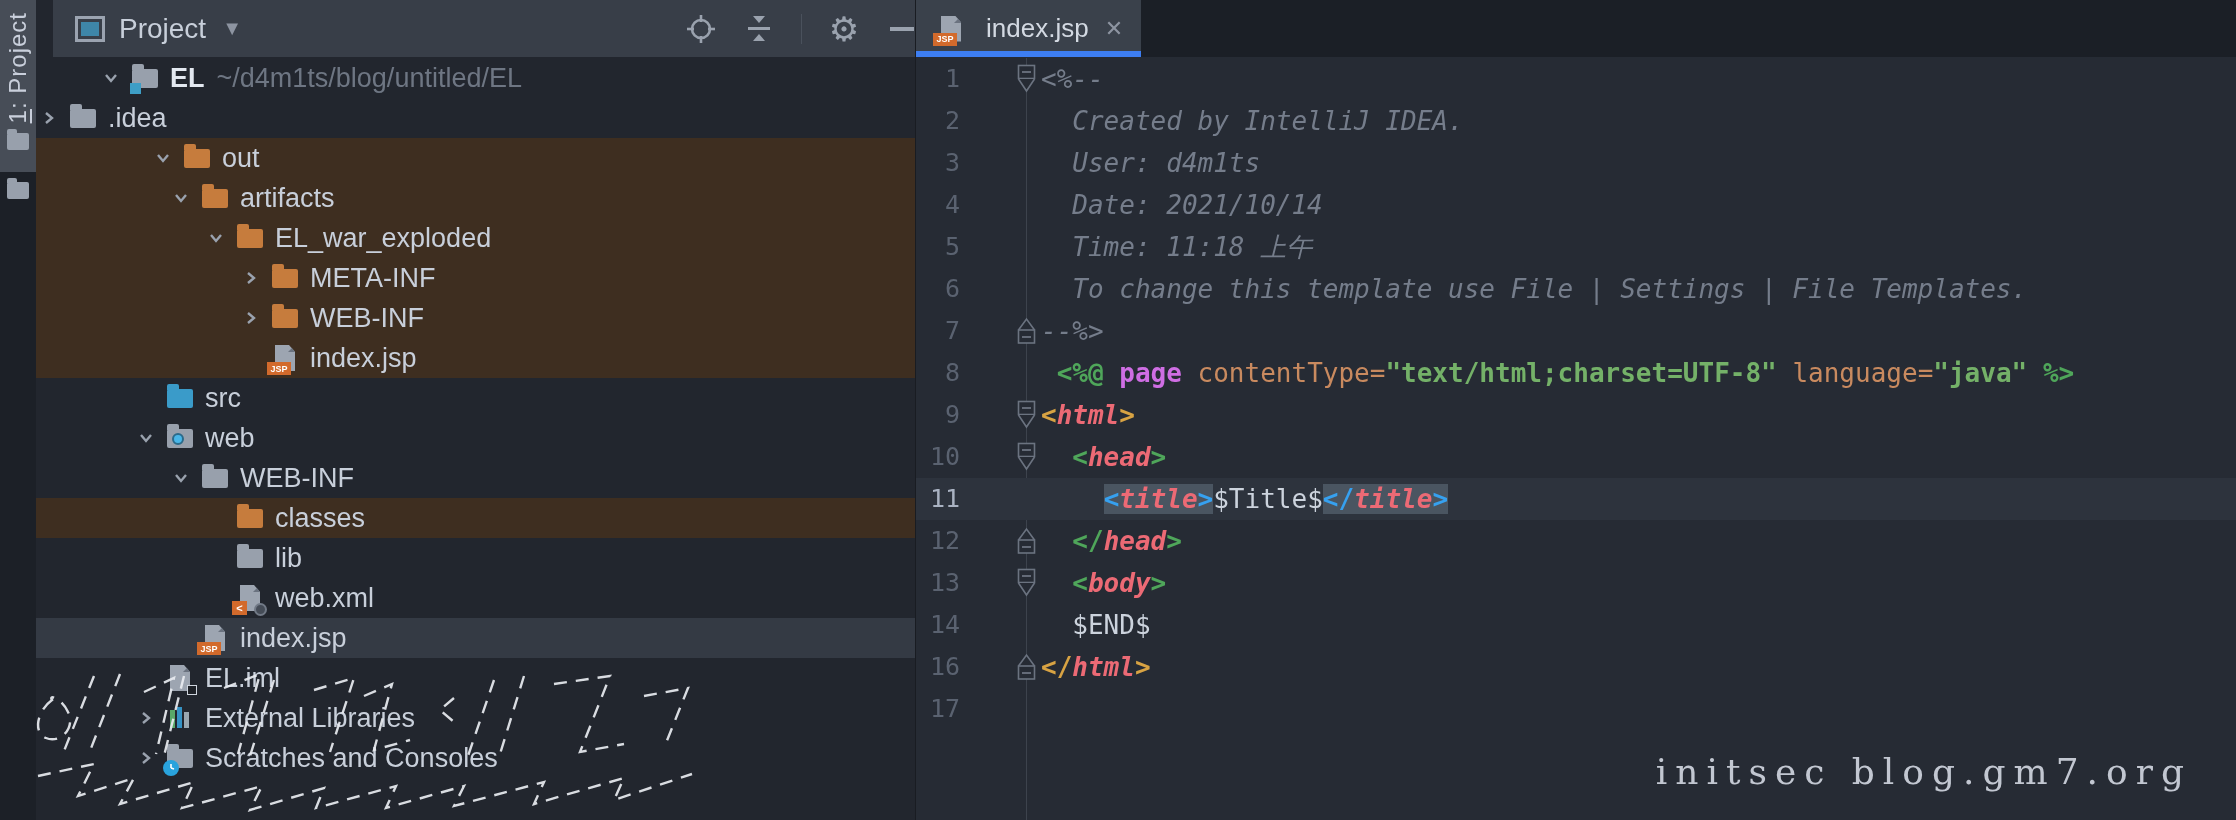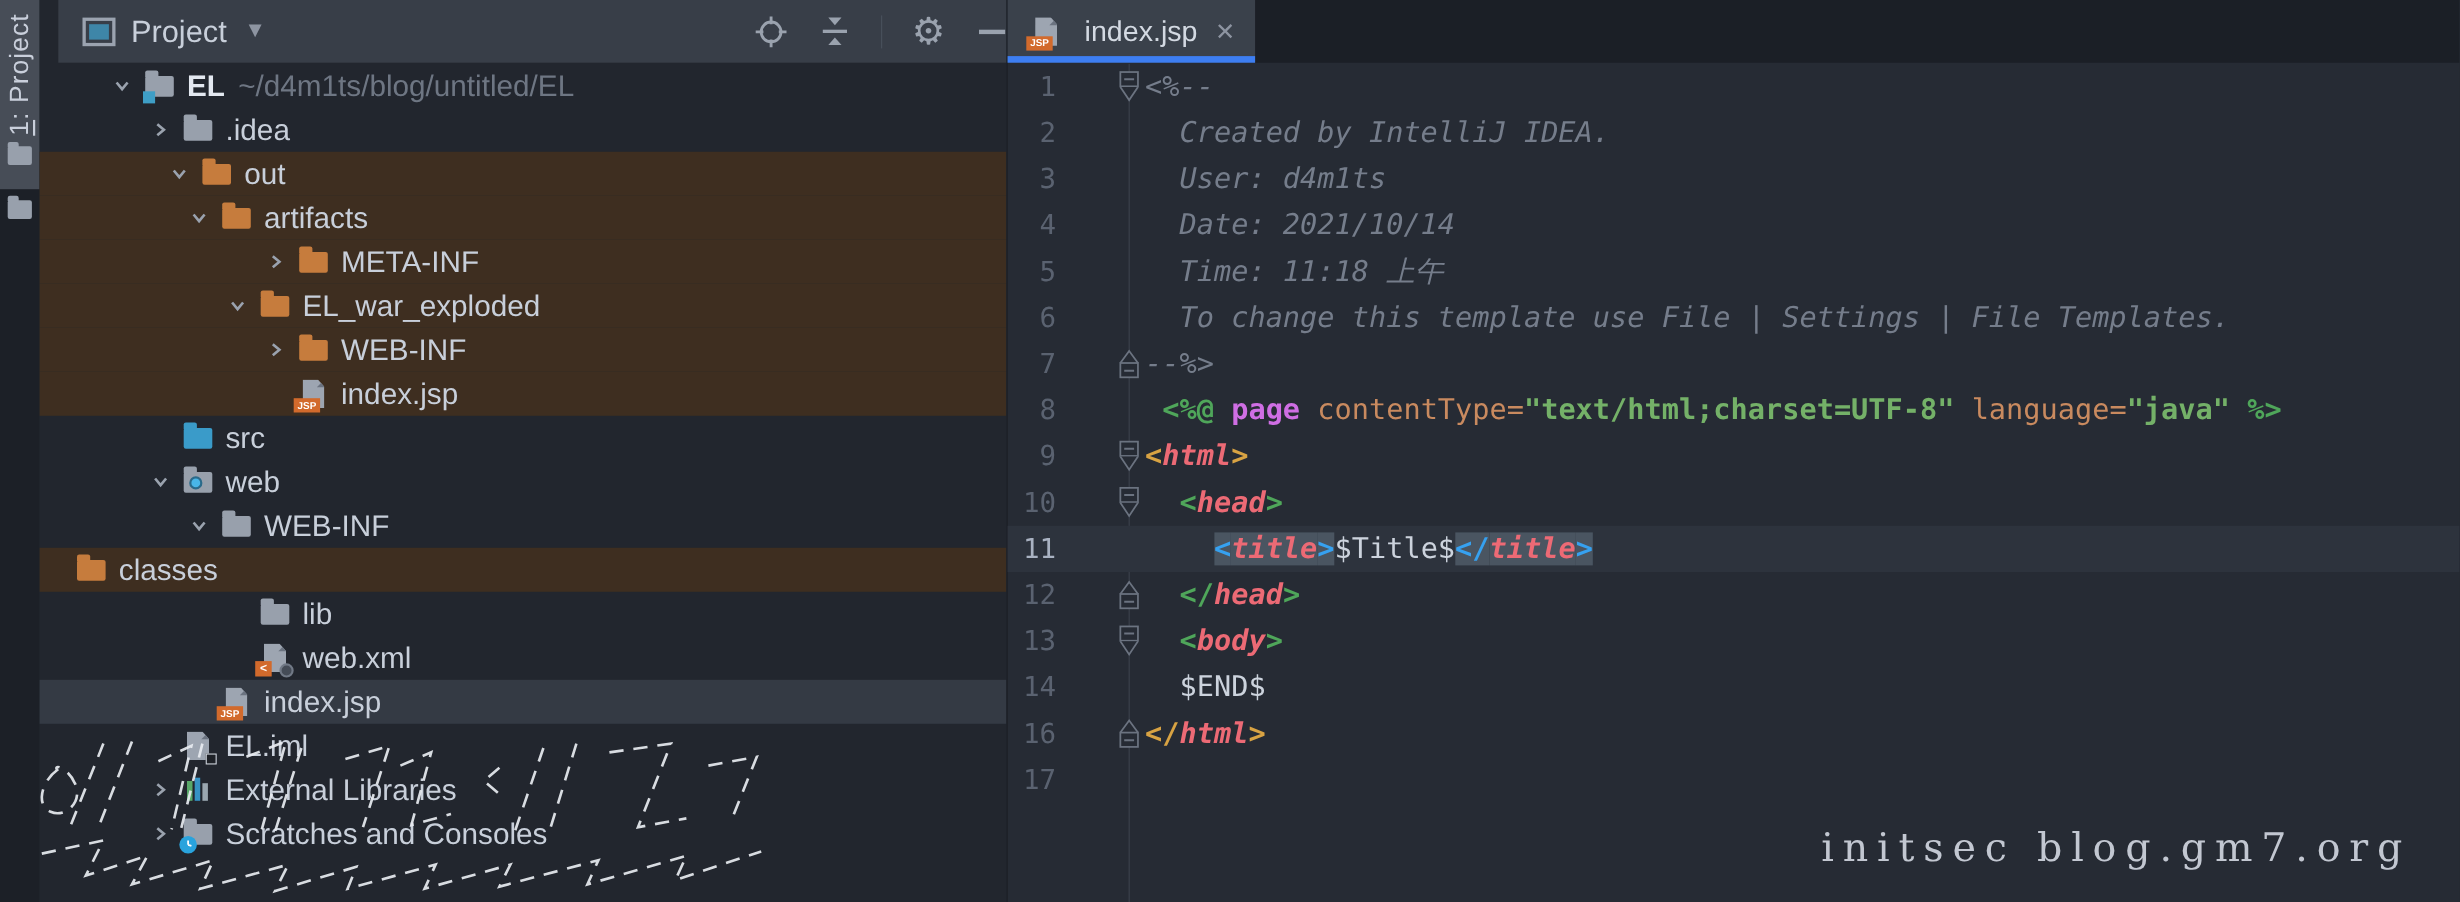--- a/index.html
+++ b/index.html
@@ -134,21 +134,21 @@
             <polyline points="3,5 8,11 13,5" fill="none" stroke="#9aa2ae" stroke-width="2.4" transform="rotate(0 8 8)"></polyline>
           </svg>
         </span>
         <span class="tree-icon">
           <span class="folder" style="background:var(--folderGray)"></span>
       <span style="position:absolute;left:0;bottom:-2px;width:11px;height:11px;background:#3e9ec6;"></span>
         </span>
         <span class="tree-label"><b>EL</b></span>
         <span class="tree-path">~/d4m1ts/blog/untitled/EL</span>
       </div>
-      <div class="tree-row" style="padding-left: 97px;">
+      <div class="tree-row" style="">
         <span class="tree-chevron">
     <svg width="16" height="16" viewBox="0 0 16 16">
             <polyline points="3,5 8,11 13,5" fill="none" stroke="#9aa2ae" stroke-width="2.4" transform="rotate(-90 8 8)"></polyline>
           </svg>
         </span>
         <span class="tree-icon">
           <span class="folder" style="background:var(--folderGray)"></span>
         </span>
         <span class="tree-label">.idea</span>
       </div>
@@ -167,41 +167,41 @@
         <span class="tree-chevron">
     <svg width="16" height="16" viewBox="0 0 16 16">
             <polyline points="3,5 8,11 13,5" fill="none" stroke="#9aa2ae" stroke-width="2.4" transform="rotate(0 8 8)"></polyline>
           </svg>
         </span>
         <span class="tree-icon">
           <span class="folder" style="background:var(--folderOrange)"></span>
         </span>
         <span class="tree-label">artifacts</span>
       </div>
+      <div class="tree-row brown" style="padding-left: 167px;">
+        <span class="tree-chevron">
+    <svg width="16" height="16" viewBox="0 0 16 16">
+            <polyline points="3,5 8,11 13,5" fill="none" stroke="#9aa2ae" stroke-width="2.4" transform="rotate(0 8 8)"></polyline>
+          </svg>
+        </span>
+        <span class="tree-icon">
+          <span class="folder" style="background:var(--folderOrange)"></span>
+        </span>
+        <span class="tree-label">EL_war_exploded</span>
+      </div>
       <div class="tree-row brown" style="padding-left: 202px;">
         <span class="tree-chevron">
     <svg width="16" height="16" viewBox="0 0 16 16">
             <polyline points="3,5 8,11 13,5" fill="none" stroke="#9aa2ae" stroke-width="2.4" transform="rotate(-90 8 8)"></polyline>
           </svg>
         </span>
         <span class="tree-icon">
           <span class="folder" style="background:var(--folderOrange)"></span>
         </span>
         <span class="tree-label">META-INF</span>
-      </div>
-      <div class="tree-row brown" style="padding-left: 167px;">
-        <span class="tree-chevron">
-    <svg width="16" height="16" viewBox="0 0 16 16">
-            <polyline points="3,5 8,11 13,5" fill="none" stroke="#9aa2ae" stroke-width="2.4" transform="rotate(0 8 8)"></polyline>
-          </svg>
-        </span>
-        <span class="tree-icon">
-          <span class="folder" style="background:var(--folderOrange)"></span>
-        </span>
-        <span class="tree-label">EL_war_exploded</span>
       </div>
       <div class="tree-row brown" style="padding-left: 202px;">
         <span class="tree-chevron">
     <svg width="16" height="16" viewBox="0 0 16 16">
             <polyline points="3,5 8,11 13,5" fill="none" stroke="#9aa2ae" stroke-width="2.4" transform="rotate(-90 8 8)"></polyline>
           </svg>
         </span>
         <span class="tree-icon">
           <span class="folder" style="background:var(--folderOrange)"></span>
         </span>
@@ -238,21 +238,21 @@
         <span class="tree-chevron">
     <svg width="16" height="16" viewBox="0 0 16 16">
             <polyline points="3,5 8,11 13,5" fill="none" stroke="#9aa2ae" stroke-width="2.4" transform="rotate(0 8 8)"></polyline>
           </svg>
         </span>
         <span class="tree-icon">
           <span class="folder" style="background:var(--folderGray)"></span>
         </span>
         <span class="tree-label">WEB-INF</span>
       </div>
-      <div class="tree-row brown" style="">
+      <div class="tree-row brown" style="padding-left: 167px;">
         <span class="tree-chevron"></span>
         <span class="tree-icon">
           <span class="folder" style="background:var(--folderOrange)"></span>
         </span>
         <span class="tree-label">classes</span>
       </div>
       <div class="tree-row" style="padding-left: 167px;">
         <span class="tree-chevron"></span>
         <span class="tree-icon">
           <span class="folder" style="background:var(--folderGray)"></span>

